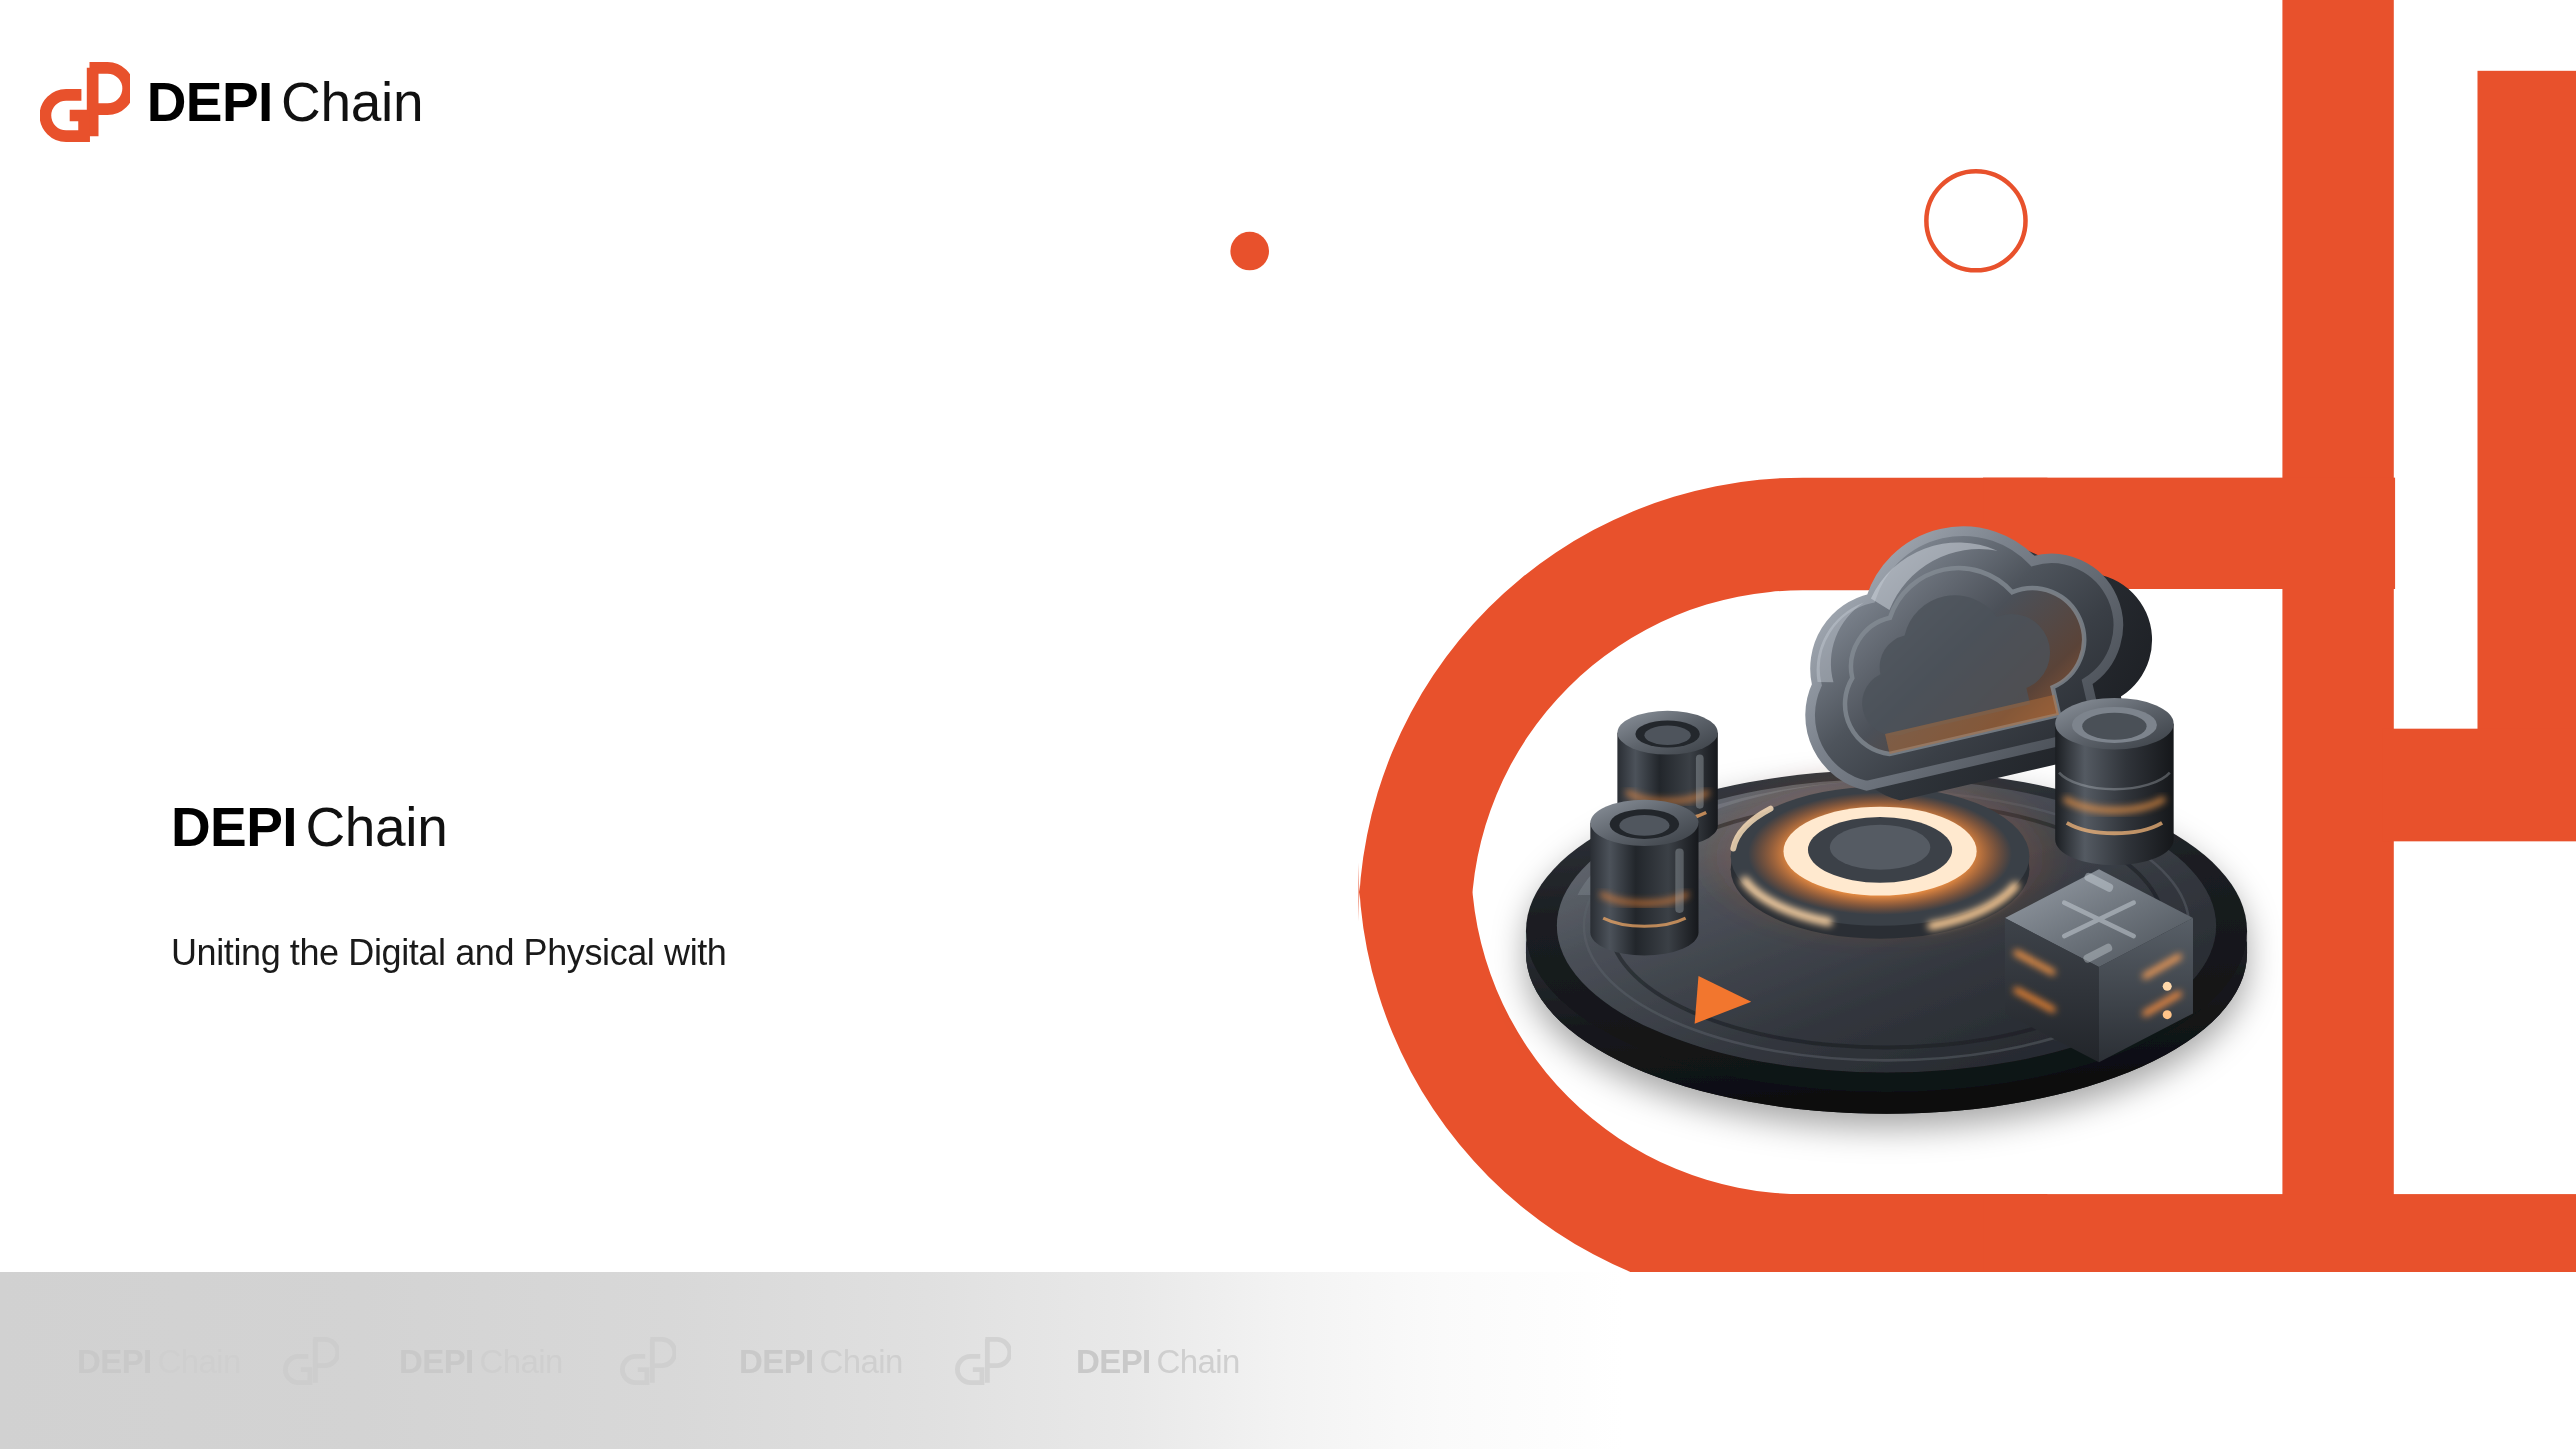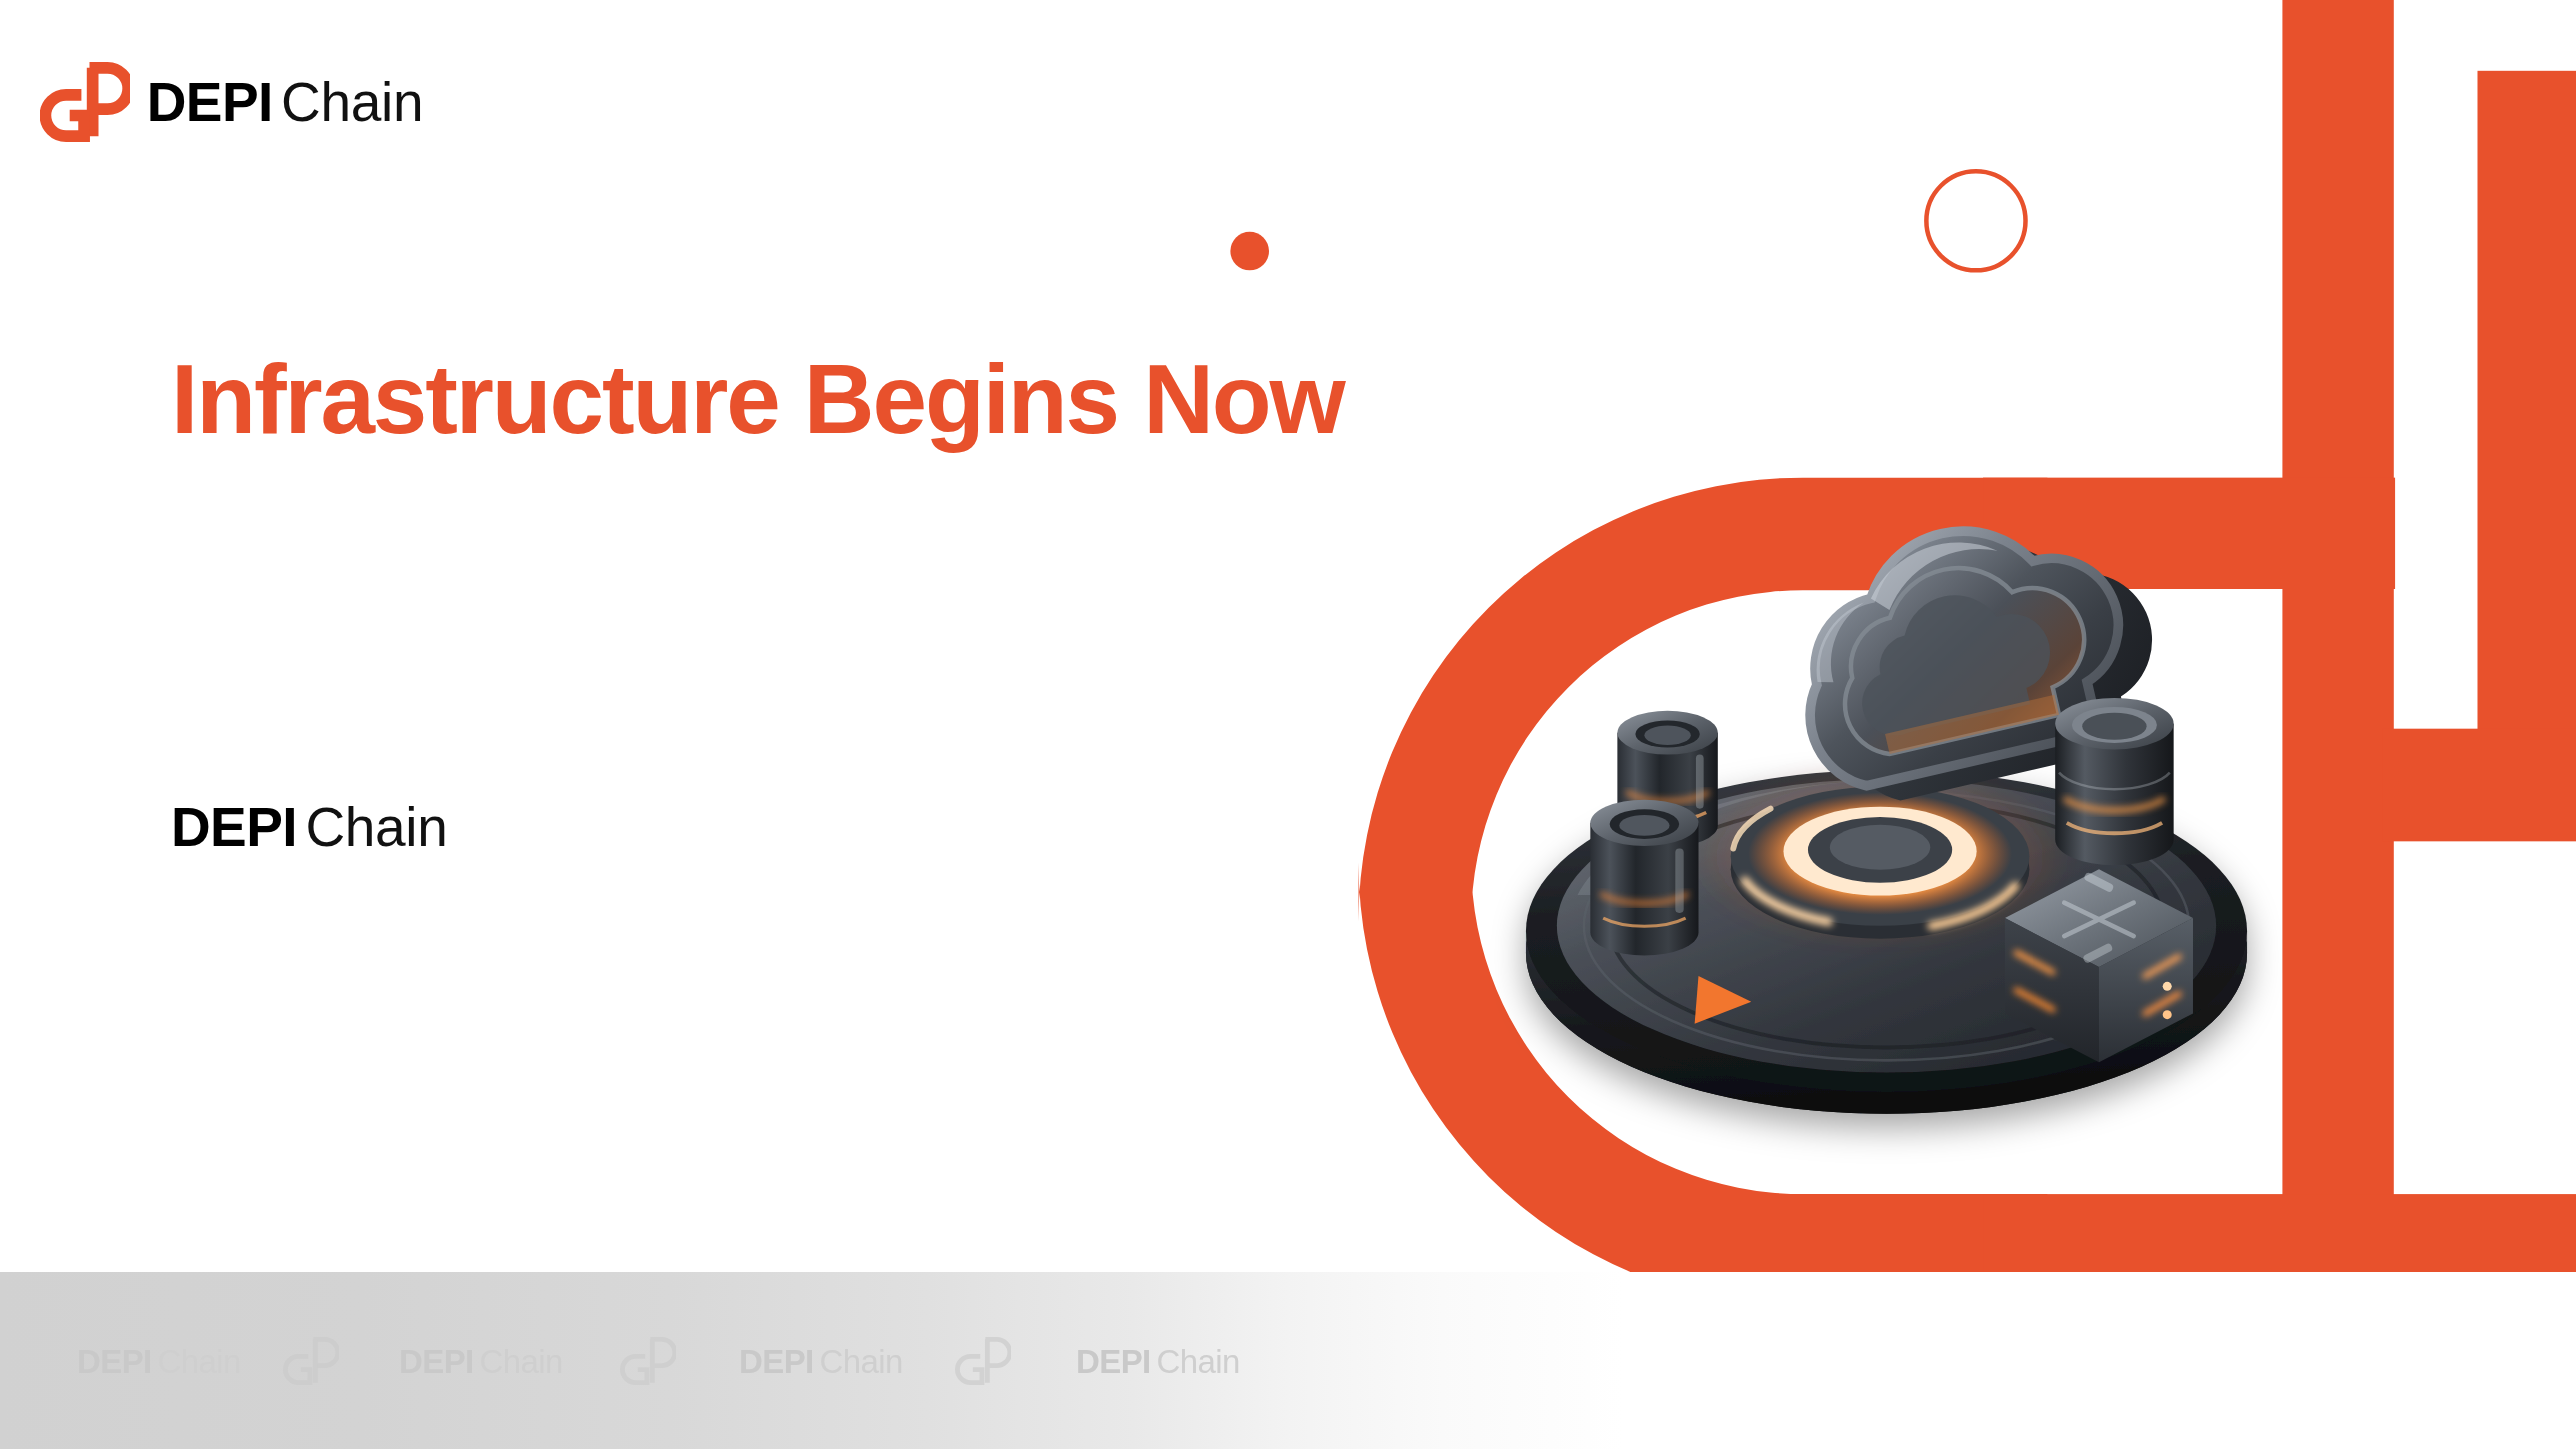--- a/index.html
+++ b/index.html
@@ -168,29 +168,29 @@
       <path d="M 92 84 L 58 84 A 46 46 0 0 0 58 176 L 98 176 L 98 130 L 66 130"></path>
     </g>
   </svg>
   <div class="wordmark">
     <span class="wm-depi">DEPI</span>
     <span class="wm-chain">Chain</span>
   </div>
 </div>
 
 <h1 id="headline">
-  <span class="hl-line">Infrastructure Begins Now</span>
 </h1>
 
 <div id="brand-sub">
   <span class="bs-depi">DEPI</span>
   <span class="bs-chain">Chain</span>
 </div>
 
 <div id="body-copy">
+  <span class="bc-line">Uniting the Digital and Physical with</span>
 </div>
 
 <div id="hero-illustration">
   <svg viewBox="0 0 1300 1130" xmlns="http://www.w3.org/2000/svg">
     <defs>
 
       <linearGradient id="gDiscTop" x1="0.12" y1="0.05" x2="0.9" y2="0.95">
         <stop offset="0" stop-color="#6a6f77"></stop>
         <stop offset="0.3" stop-color="#4a4f57"></stop>
         <stop offset="0.65" stop-color="#32363d"></stop>

